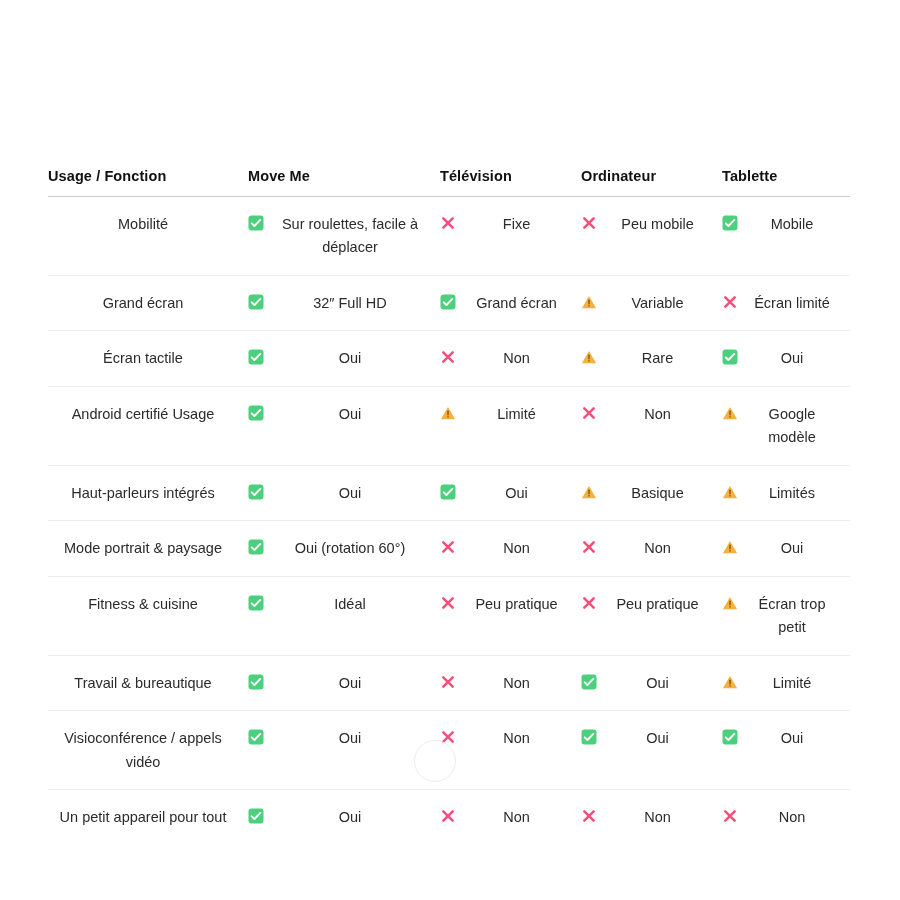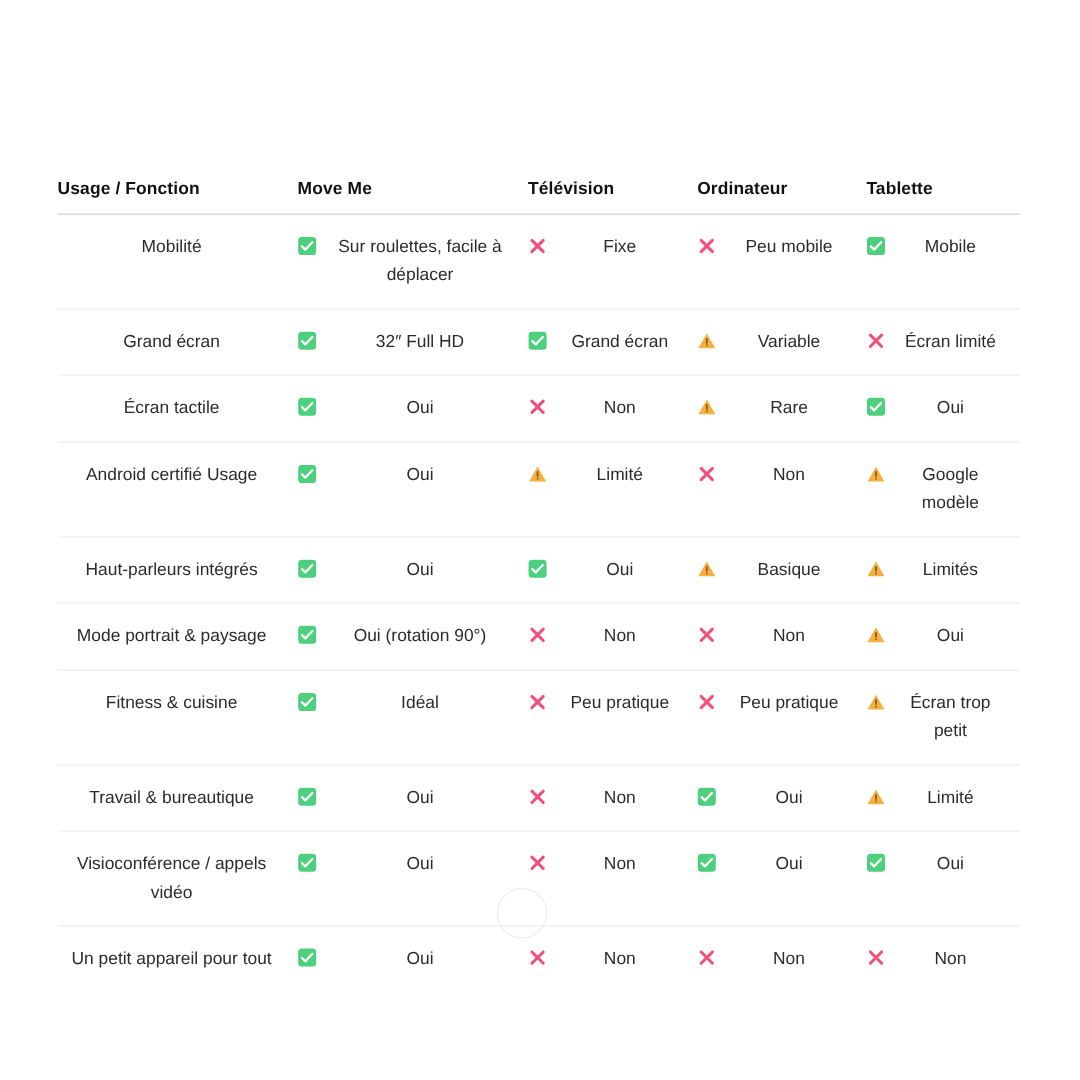--- a/index.html
+++ b/index.html
@@ -23,21 +23,21 @@
     left: 0;
     top: 0;
     width: 900px;
     height: 900px;
   }
 
   
   .table-wrap {
     position: absolute;
     left: 48px;
-    top: 150px;
+    top: 168px;
     width: 802px;
   }
 
   table.compare {
     border-collapse: collapse;
     width: 802px;
     table-layout: fixed;
     font-size: 14.5px;
   }
 
@@ -314,21 +314,21 @@
             </td>
           </tr>
           <tr>
             <td class="feature">Mode portrait &amp; paysage</td>
             <td>
               <span class="cellval"><span class="ico check">
                   <svg width="16" height="16" viewBox="0 0 16 16">
                     <rect x="0.5" y="0.5" width="15" height="15" rx="3" ry="3" fill="#4cd07d"></rect>
                     <path d="M3.7 8.3 L6.4 11 L12.3 4.9" fill="none" stroke="#ffffff" stroke-width="1.9" stroke-linecap="round" stroke-linejoin="round"></path>
                   </svg>
-                </span><span class="txt">Oui (rotation 90°)</span></span>
+                </span><span class="txt">Oui (rotation 60°)</span></span>
             </td>
             <td>
               <span class="cellval"><span class="ico cross">
                   <svg width="16" height="16" viewBox="0 0 16 16">
                     <path d="M3.3 3.3 L12.7 12.7 M12.7 3.3 L3.3 12.7" fill="none" stroke="#f2507a" stroke-width="2.5" stroke-linecap="round"></path>
                   </svg>
                 </span><span class="txt">Non</span></span>
             </td>
             <td>
               <span class="cellval"><span class="ico cross">

